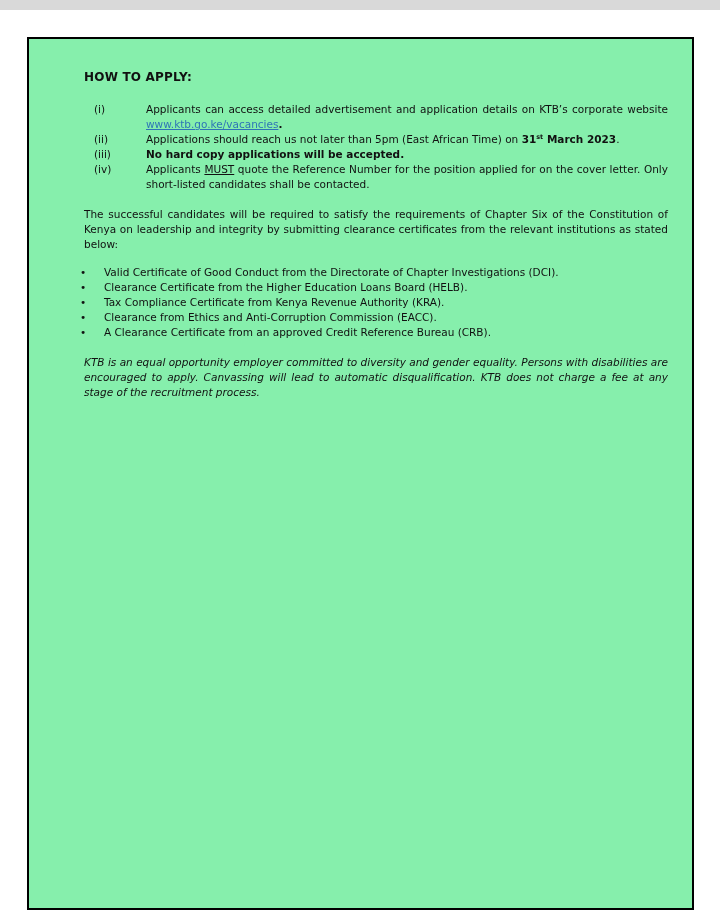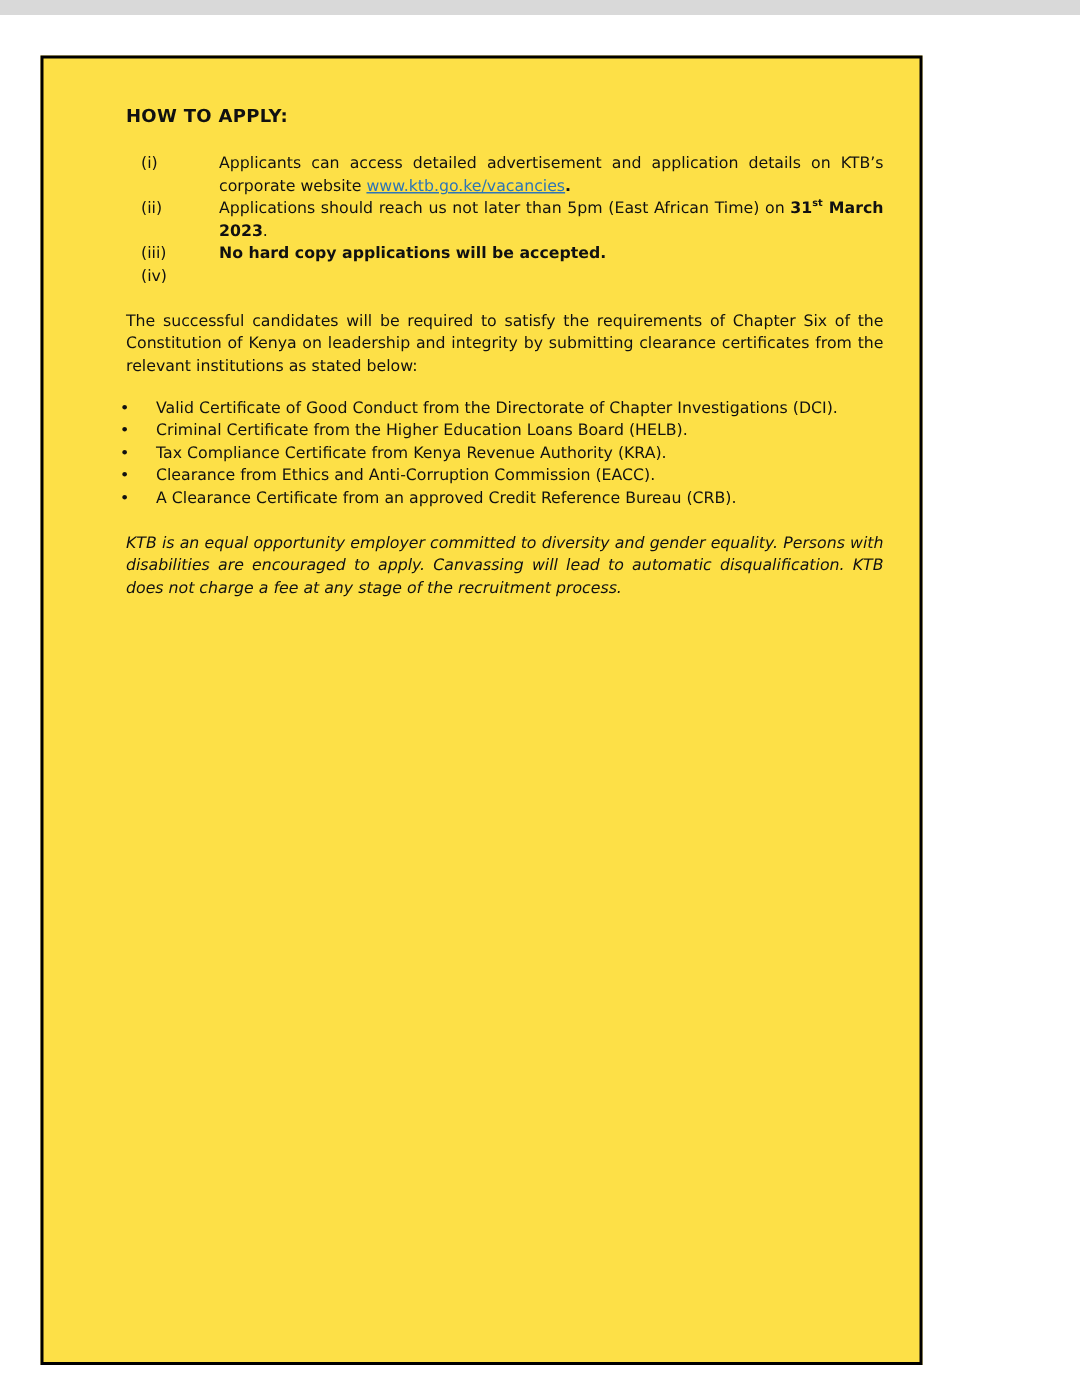--- a/index.html
+++ b/index.html
@@ -10,22 +10,22 @@
     background: #ffffff;
     font-family: "DejaVu Sans", sans-serif;
     color: var(--ink);
   }
   .top-bar {
     position: absolute; top: 0; left: 0;
     width: 720px; height: 10px; background: var(--bar);
   }
   .page {
     position: absolute; left: 27px; top: 37px;
-    width: 588px; height: 873px;
-    border: 2px solid #000000; background: #fde047;
+    width: 667px; height: 873px;
+    border: 2px solid #000000; background: #86efac;
   }
   .content {
     position: absolute; top: 0; left: 0; right: 0;
     padding: 31px 24px 0 55px;
     font-size: 10.5px; line-height: 15px;
   }
   .heading {
     font-size: 12px; font-weight: bold; line-height: 15px;
     margin: 0 0 17px 0; letter-spacing: 0.2px;
   }
@@ -62,33 +62,34 @@
         <div class="nli">
           <span class="marker">(ii)</span>
           <span class="litext"><span>Applications should reach us not later than 5pm (East African Time) on </span><span class="b">31</span><span class="b"><sup>st</sup></span><span class="b"> March 2023</span><span>.</span></span>
         </div>
         <div class="nli">
           <span class="marker">(iii)</span>
           <span class="litext"><span class="b">No hard copy applications will be accepted.</span></span>
         </div>
         <div class="nli">
           <span class="marker">(iv)</span>
+          <span class="litext"><span>Applicants </span><span class="u">MUST</span><span> quote the Reference Number for the position applied for on the cover letter. Only short-listed candidates shall be contacted.</span></span>
         </div>
       </div>
 
     <div class="para">The successful candidates will be required to satisfy the requirements of Chapter Six of the Constitution of Kenya on leadership and integrity by submitting clearance certificates from the relevant institutions as stated below:</div>
 
     <div class="blist">
         <div class="bli">
           <span class="bullet">•</span>
           <span class="btext">Valid Certificate of Good Conduct from the Directorate of Chapter Investigations (DCI).</span>
         </div>
         <div class="bli">
           <span class="bullet">•</span>
-          <span class="btext">Criminal Certificate from the Higher Education Loans Board (HELB).</span>
+          <span class="btext">Clearance Certificate from the Higher Education Loans Board (HELB).</span>
         </div>
         <div class="bli">
           <span class="bullet">•</span>
           <span class="btext">Tax Compliance Certificate from Kenya Revenue Authority (KRA).</span>
         </div>
         <div class="bli">
           <span class="bullet">•</span>
           <span class="btext">Clearance from Ethics and Anti-Corruption Commission (EACC).</span>
         </div>
         <div class="bli">

